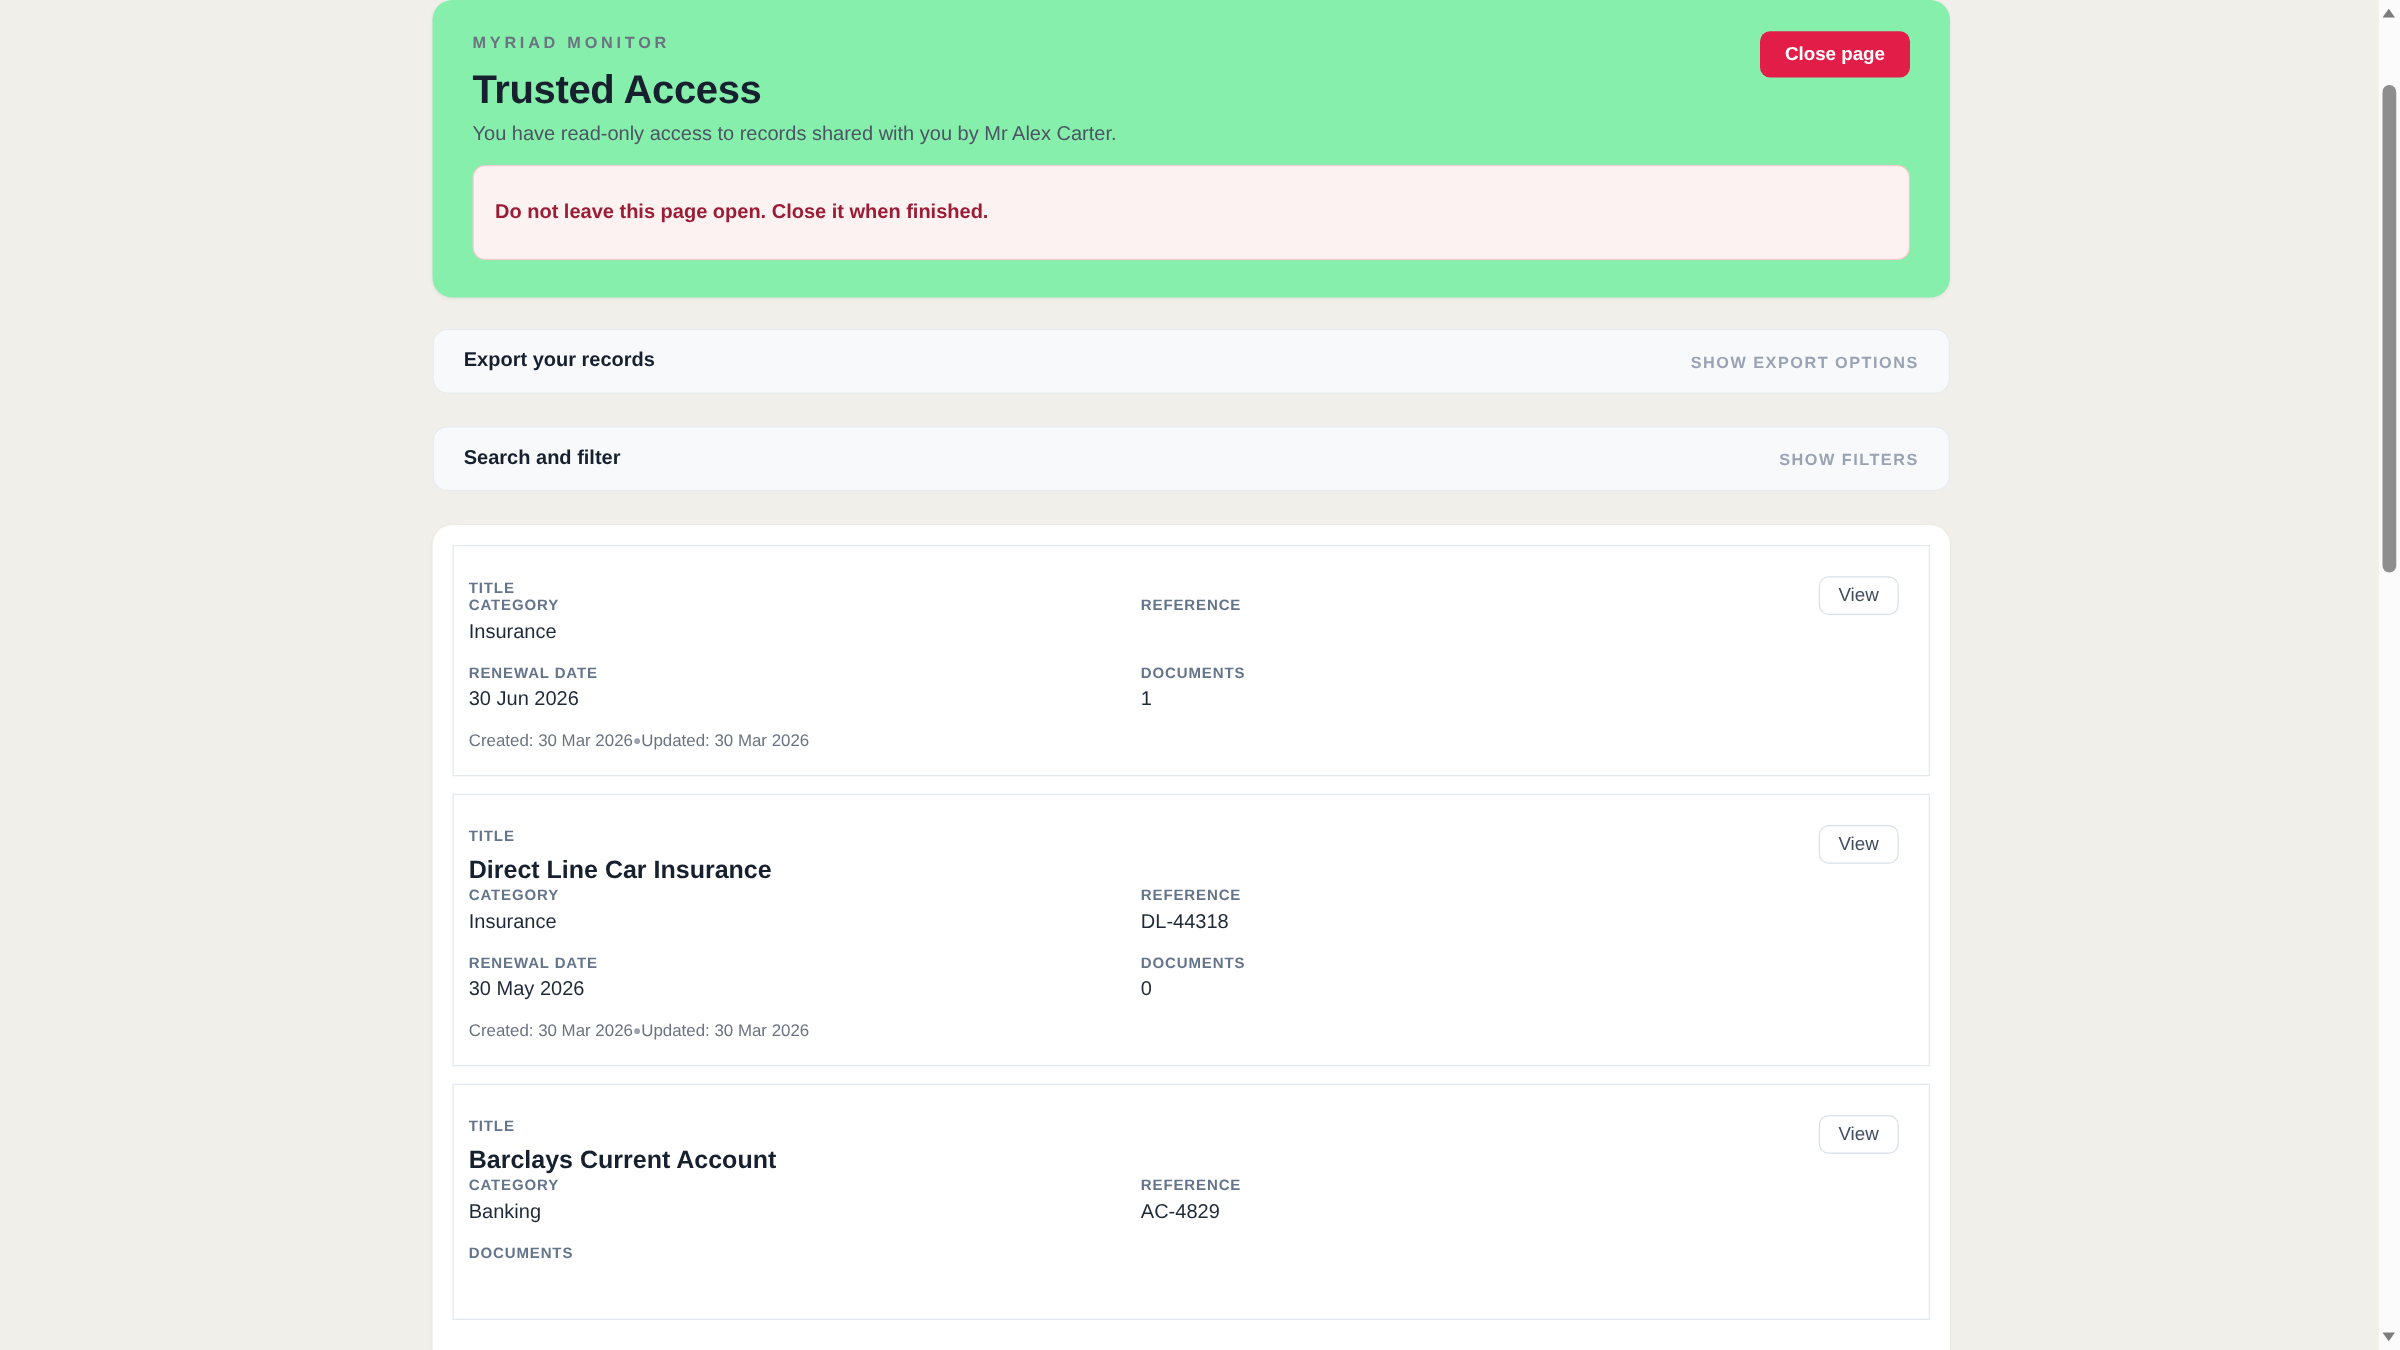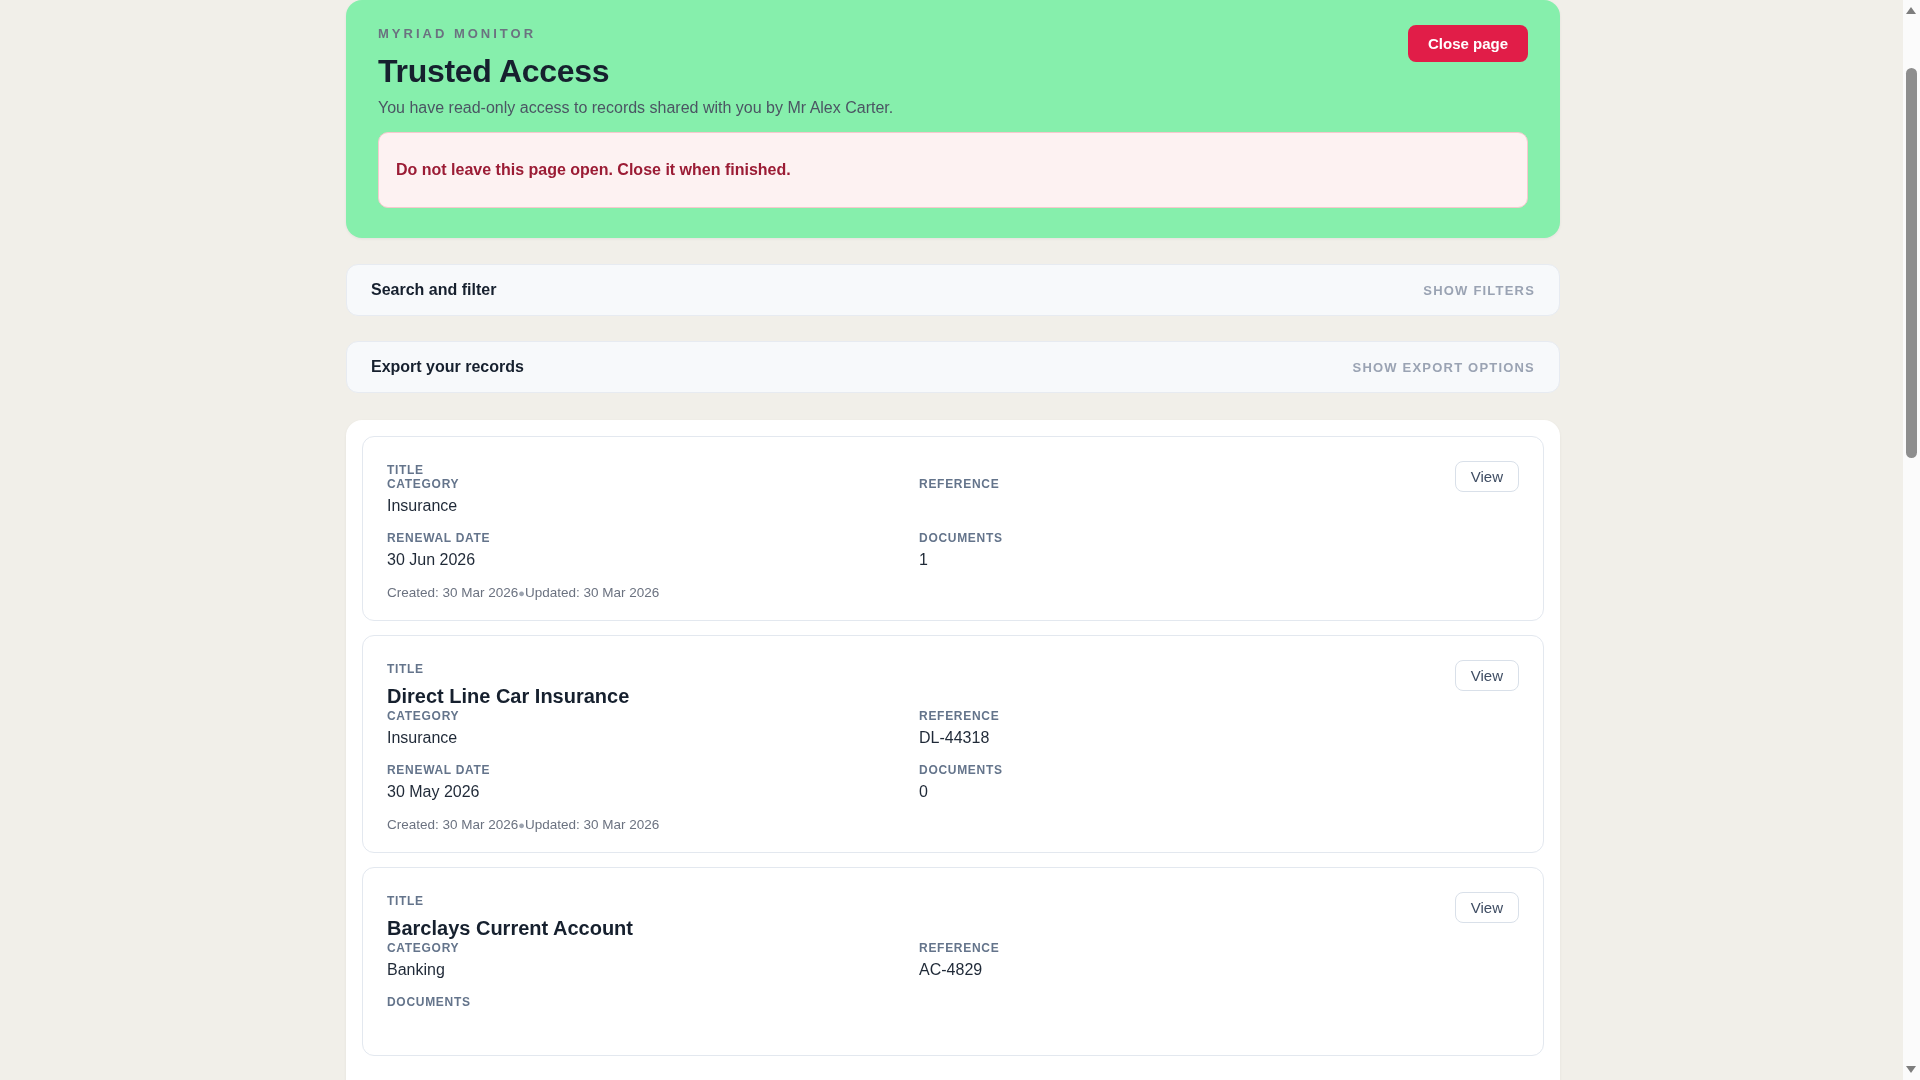--- a/index.html
+++ b/index.html
@@ -56,22 +56,22 @@
   }
 
   
   .records {
     margin-top:27px; background:#ffffff; border-radius:16px;
     box-shadow:0 1px 3px rgba(16,24,40,.06);
     padding:16px; display:flex; flex-direction:column; gap:14px;
     min-height:800px;
   }
   .record-card {
-    border:1px solid #e3e8ef; border-radius:12px; background:#ffffff;
-    padding:26px 24px 20px 24px; position:relative;
+    border:1px solid #e3e8ef; border-radius:0; background:#ffffff;
+    padding:26px 24px 20px 12px; position:relative;
   }
   .field-label {
     font-size:12px; font-weight:600; letter-spacing:0.7px;
     color:#64748b; text-transform:uppercase;
   }
   .record-title {
     font-size:20px; line-height:26px; font-weight:700; color:#16202e;
     margin-top:7px;
   }
   .view-btn {
@@ -120,28 +120,28 @@
   <section class="header-card">
     <div class="eyebrow">MYRIAD MONITOR</div>
     <h1 class="page-title">Trusted Access</h1>
     <p class="subtitle">You have read-only access to records shared with you by Mr Alex Carter.</p>
     <div class="warning">
       <span>Do not leave this page open. Close it when finished.</span>
     </div>
     <button class="close-btn">Close page</button>
   </section>
 
+  <section class="toolbar export">
+    <span class="toolbar-label">Export your records</span>
+    <button class="toolbar-action">SHOW EXPORT OPTIONS</button>
+  </section>
+
   <section class="toolbar search">
     <span class="toolbar-label">Search and filter</span>
     <button class="toolbar-action">SHOW FILTERS</button>
-  </section>
-
-  <section class="toolbar export">
-    <span class="toolbar-label">Export your records</span>
-    <button class="toolbar-action">SHOW EXPORT OPTIONS</button>
   </section>
 
   <section class="records" id="records">
   <article class="record-card">
     <div class="field-label">TITLE</div>
     <button class="view-btn">View</button>
     <div class="fields">
           <div>
             <div class="field-label">CATEGORY</div>
             <div class="field-value">Insurance</div>

